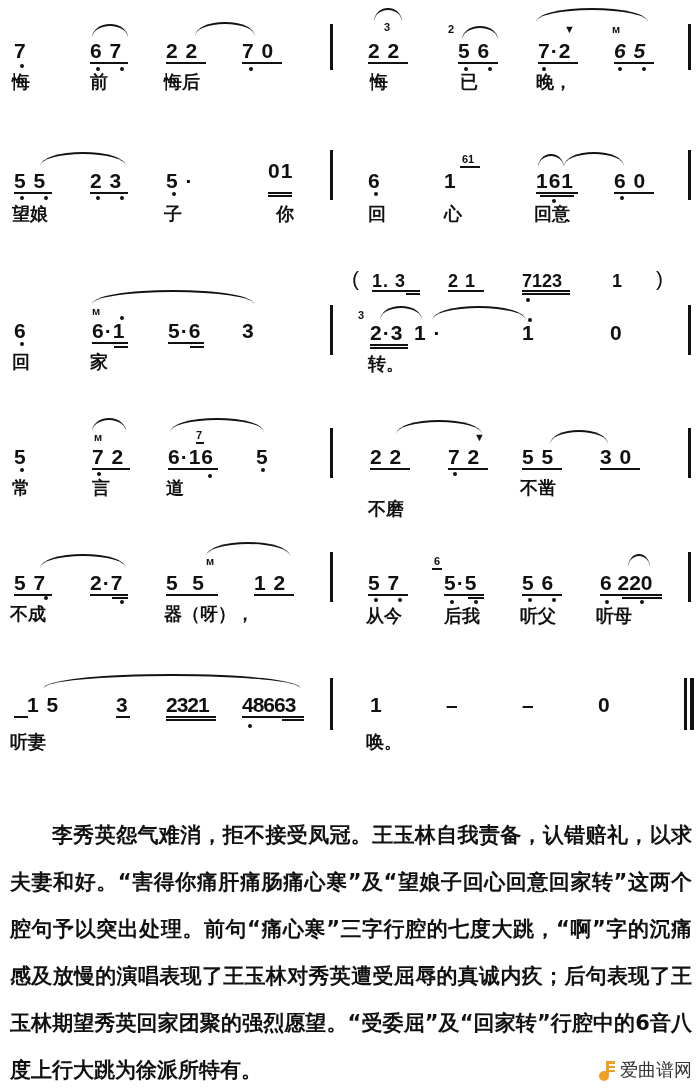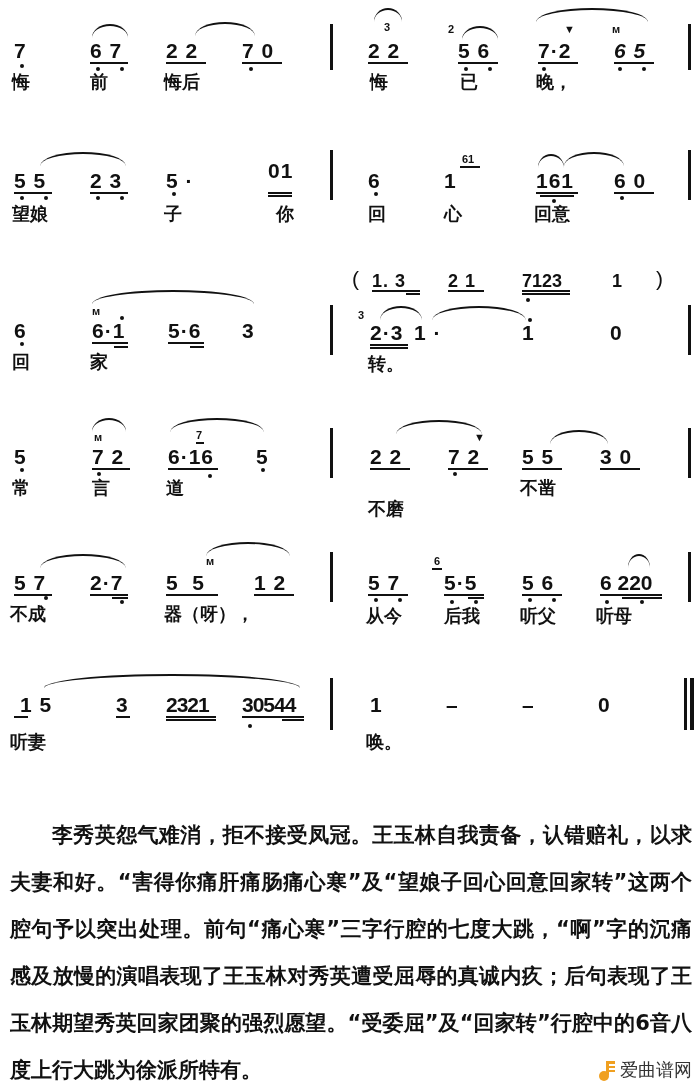--- a/index.html
+++ b/index.html
@@ -238,28 +238,28 @@
   <span class="lyric" style="left:520px;top:76px;">听父</span>
   <span class="lyric" style="left:596px;top:76px;">听母</span>
 </div>
 
 <div class="sys" style="top:660px;height:110px;">
   <div class="barline" style="left:330px;top:18px;height:52px;"></div>
   <div class="barline" style="left:684px;top:18px;height:52px;"></div>
   <div class="barline" style="left:690px;top:18px;height:52px;width:4px;"></div>
 
   <div class="slur" style="left:44px;top:14px;width:256px;"></div>
-  <span class="note" style="left:20px;top:34px;">1 5</span>
+  <span class="note" style="left:27px;top:34px;">1 5</span>
   <div class="ul" style="left:14px;top:56px;width:14px;"></div>
   <span class="note" style="left:116px;top:34px;">3</span>
   <div class="ul" style="left:116px;top:56px;width:14px;"></div>
   <span class="note" style="left:166px;top:34px;letter-spacing:-1px;">2321</span>
   <div class="ul" style="left:166px;top:56px;width:50px;"></div>
   <div class="ul" style="left:166px;top:59px;width:50px;"></div>
-  <span class="note" style="left:242px;top:34px;letter-spacing:-1px;">30544</span>
+  <span class="note" style="left:242px;top:34px;letter-spacing:-1px;">48663</span>
   <div class="ul" style="left:242px;top:56px;width:62px;"></div>
   <div class="ul" style="left:282px;top:59px;width:22px;"></div>
   <div class="dot" style="left:248px;top:64px;"></div>
   <span class="lyric" style="left:10px;top:72px;">听妻</span>
 
   <span class="note" style="left:370px;top:34px;">1</span>
   <span class="note" style="left:446px;top:34px;">–</span>
   <span class="note" style="left:522px;top:34px;">–</span>
   <span class="note" style="left:598px;top:34px;">0</span>
   <span class="lyric" style="left:366px;top:72px;">唤。</span>

